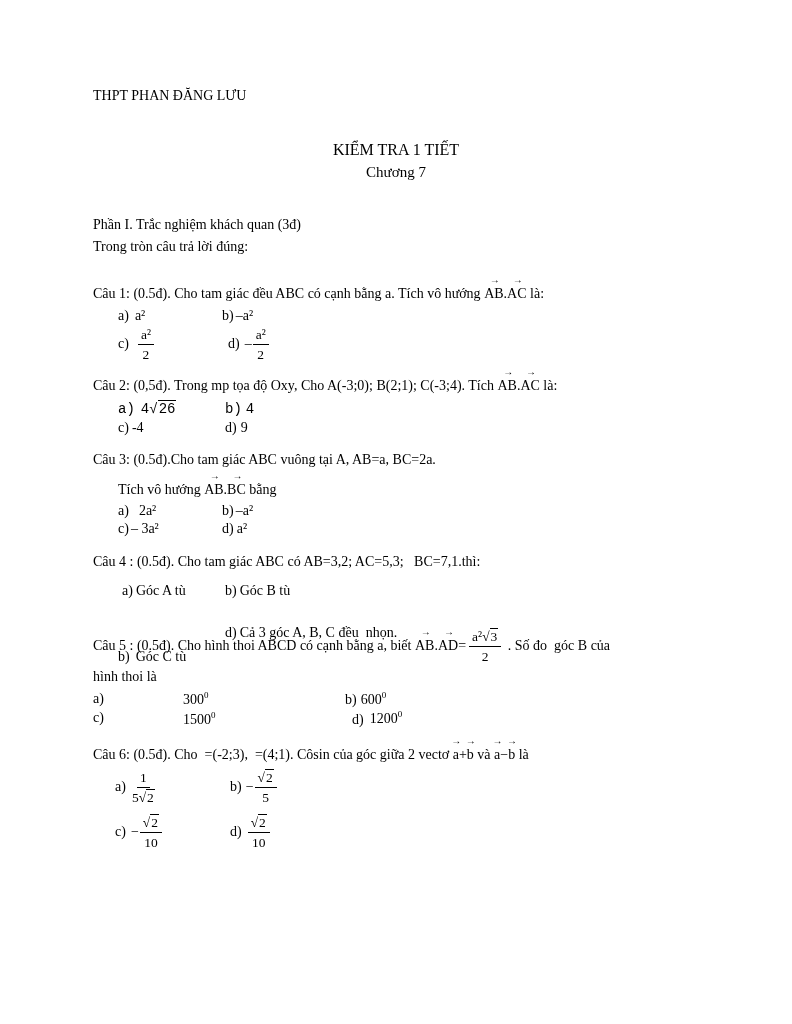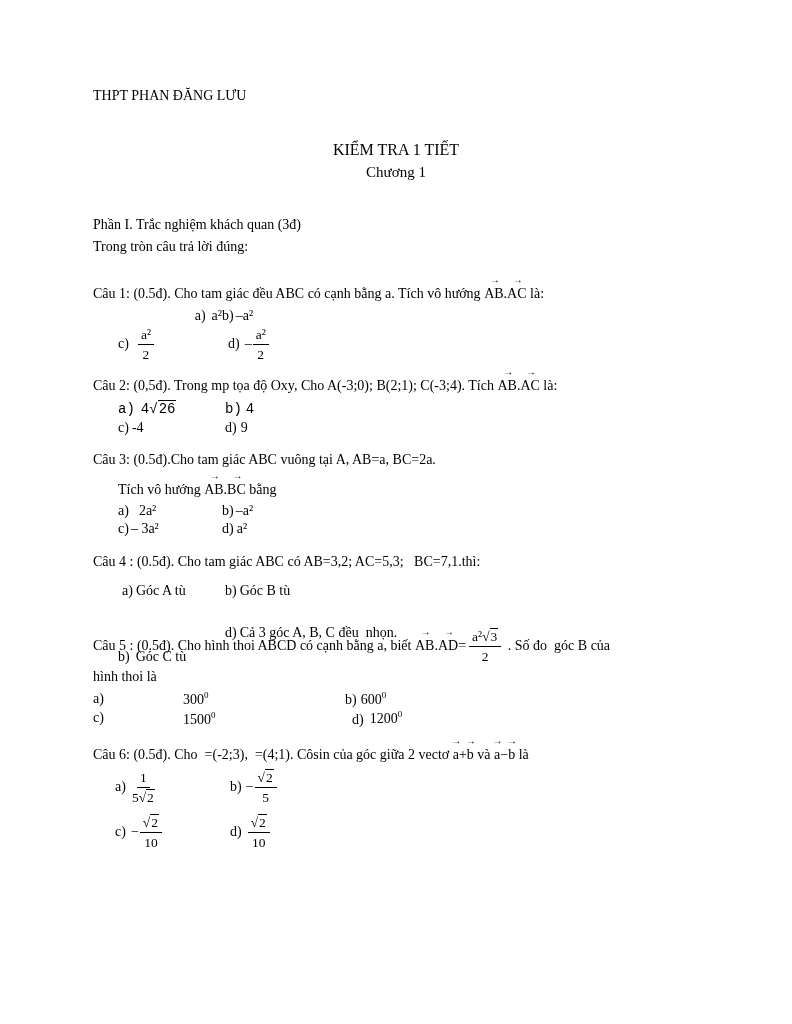--- a/index.html
+++ b/index.html
@@ -45,29 +45,29 @@
 </style>
 </head>
 <body>
 
 <div id="page">
 
   <div class="abs bold" style="left:93px; top:88px;">THPT PHAN ĐĂNG LƯU</div>
 
   <div class="abs" id="title-block">
     <div class="title">KIỂM TRA 1 TIẾT</div>
-    <div class="subtitle">Chương 1</div>
+    <div class="subtitle">Chương 7</div>
   </div>
 
   <div class="abs bold" style="left:93px; top:217px;">Phần I. Trắc nghiệm khách quan (3đ)</div>
   <div class="abs" style="left:93px; top:239px;">Trong tròn câu trả lời đúng:</div>
 
   <div class="abs" style="left:93px; top:276px; width:660px;">
     <div class="q-line has-vec"><span class="bold">Câu 1:</span><span> (0.5đ). Cho tam giác đều ABC có cạnh bằng a. Tích vô hướng </span><span class="vec"><span class="arr">→</span><span>AB</span></span><span>.</span><span class="vec"><span class="arr">→</span><span>AC</span></span><span> là:</span></div>
-    <div class="r" style="padding-left:25px; margin-top:3px;"><span class="c" style="width:104px;text-align:right;"><span>a)</span><span class="av">a²</span></span><span class="c"><span>b)</span><span class="av" style="margin-left:2px;">–a²</span></span></div>
+    <div class="r" style="padding-left:25px; margin-top:3px;"><span class="c" style="width:104px;"><span>a)</span><span class="av">a²</span></span><span class="c"><span>b)</span><span class="av" style="margin-left:2px;">–a²</span></span></div>
     <div class="r" style="padding-left:25px; margin-top:2px;"><span class="c" style="width:110px;"><span>c)</span><span class="frac" style="margin-left:9px;">
             <span class="fn">a²</span>
             <span class="fd">2</span>
           </span></span><span class="c"><span>d)</span><span style="margin-left:5px;">–</span><span class="frac" style="margin-left:1px;">
             <span class="fn">a²</span>
             <span class="fd">2</span>
           </span></span></div>
   </div>
 
   <div class="abs" style="left:93px; top:368px; width:660px;">

